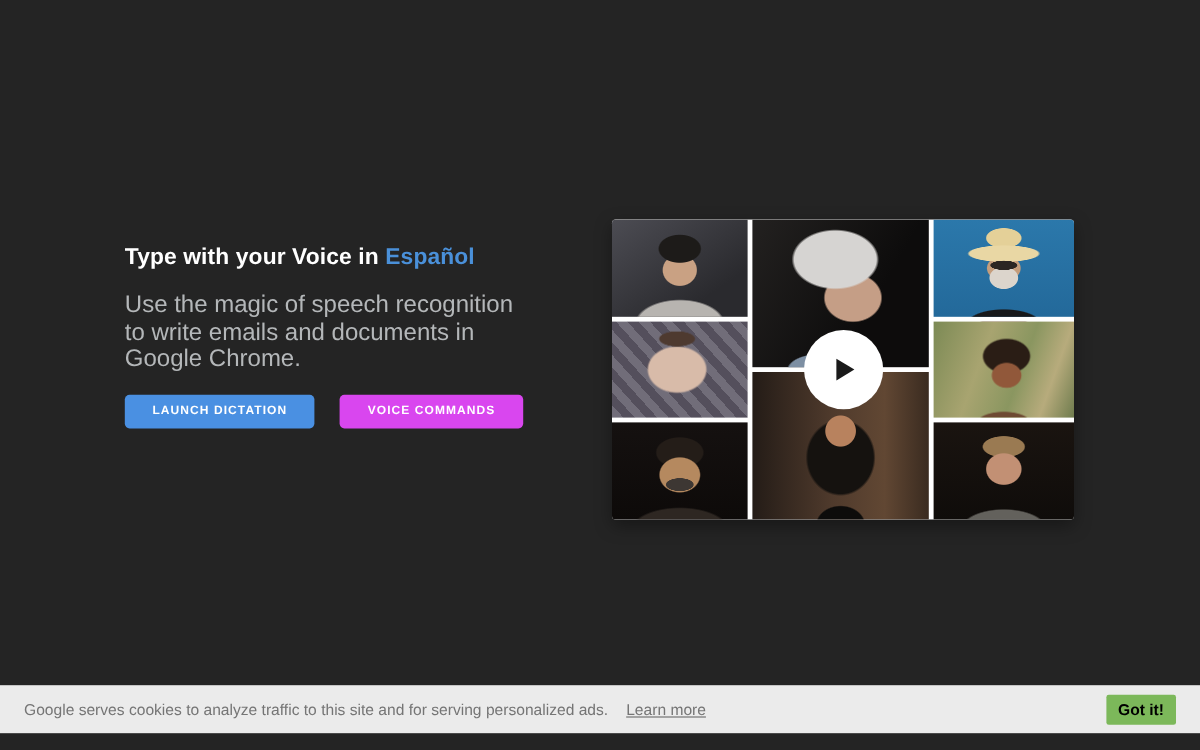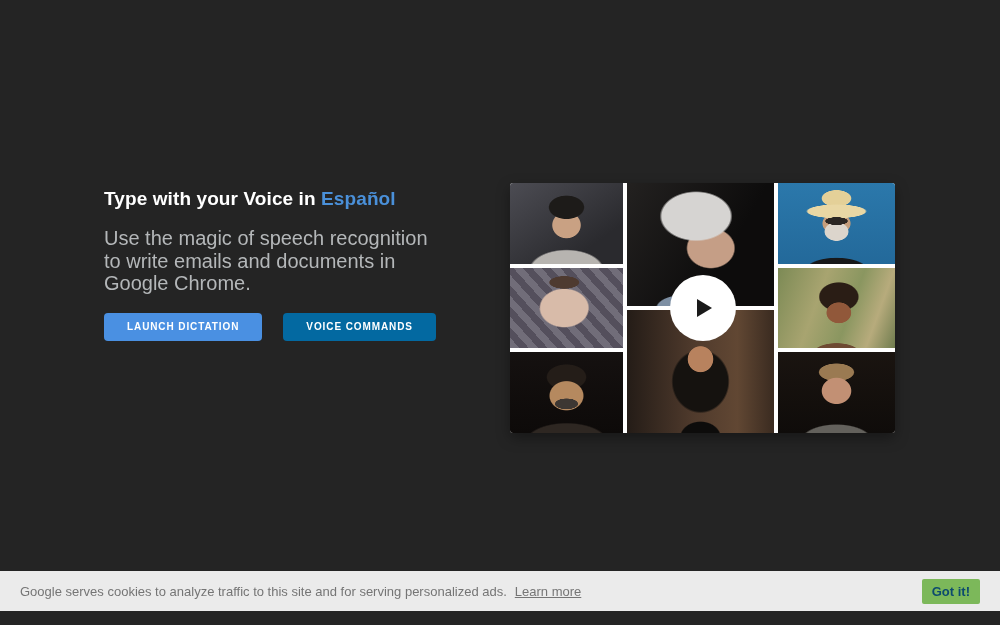--- a/index.html
+++ b/index.html
@@ -7,21 +7,21 @@
     width: 1000px; height: 625px;
     background: #242424;
     font-family: "Liberation Sans", sans-serif;
     overflow: hidden;
     position: relative;
   }
 
   
   .hero-text {
     position: absolute;
-    left: 104px; top: 187px;
+    left: 104px; top: 203px;
     width: 342px;
   }
   .hero-title {
     font-size: 19px;
     line-height: 24px;
     font-weight: 700;
     color: #ffffff;
     margin-bottom: 16px;
     letter-spacing: 0.1px;
   }
@@ -45,21 +45,21 @@
     font-weight: 700;
     letter-spacing: 0.9px;
     padding: 0 23px;
     cursor: pointer;
     display: inline-flex;
     align-items: center;
     justify-content: center;
     white-space: nowrap;
   }
   .btn-launch { background: #4a90e2; }
-  .btn-voice  { background: #0369a1; }
+  .btn-voice  { background: #d946ef; }
 
   
   .video-card {
     position: absolute;
     left: 510px; top: 183px;
     width: 385px; height: 250px;
     background: #ffffff;
     border-radius: 3px;
     display: flex;
     gap: 4px;
@@ -144,28 +144,28 @@
     background: #ebebeb;
     display: flex;
     align-items: center;
     padding: 0 20px;
     font-size: 13px;
     color: #757575;
   }
   .cookie-message { white-space: nowrap; }
   .learn-more {
     color: #757575;
-    margin-left: 8px;
+    margin-left: 15px;
     cursor: pointer;
     white-space: nowrap;
   }
   .got-it {
     margin-left: auto;
     background: #7cb85a;
-    color: #0c4a6e;
+    color: #000000;
     border: none;
     border-radius: 2px;
     font-family: "Liberation Sans", sans-serif;
     font-size: 13px;
     font-weight: 700;
     height: 25px;
     padding: 0 10px;
     cursor: pointer;
   }
 </style>

